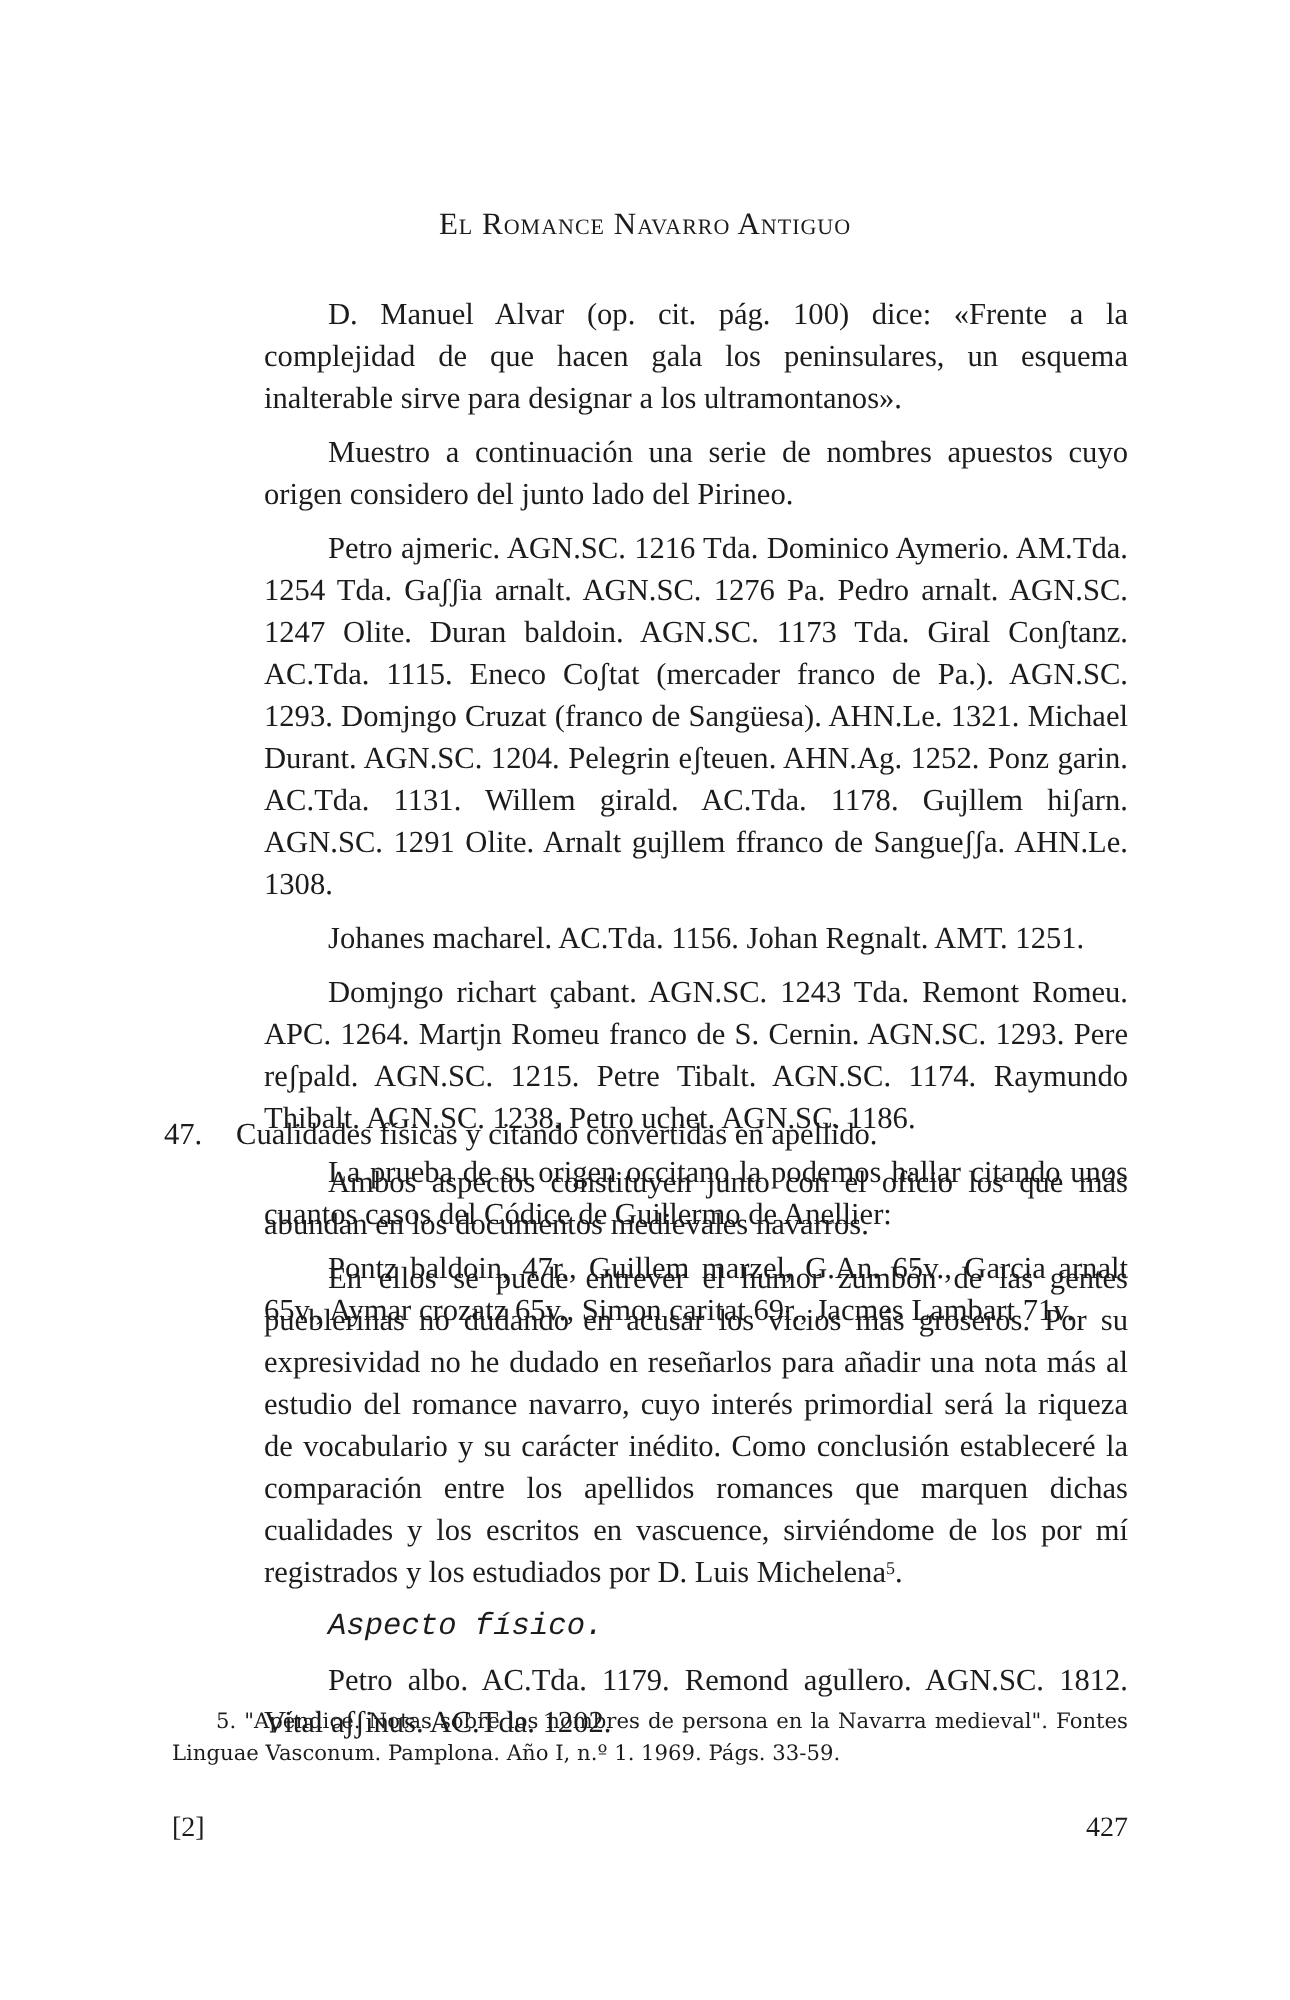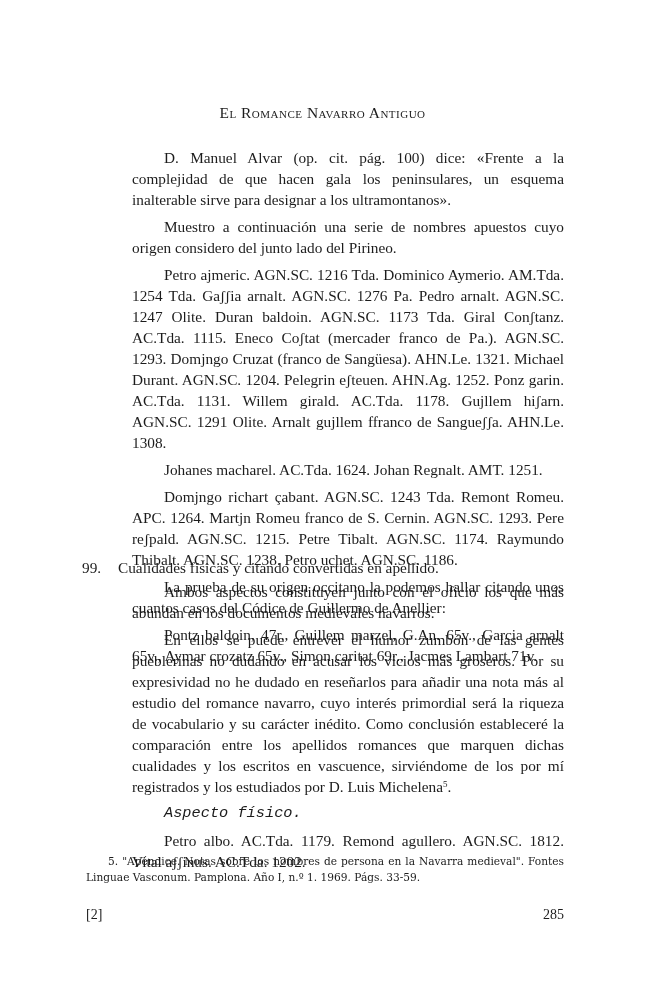--- a/index.html
+++ b/index.html
@@ -26,35 +26,35 @@
 </head>
 <body>
 
 <div class="page">
   <div class="running-head">El Romance Navarro Antiguo</div>
 
   <div class="body b1">
     <p>D. Manuel Alvar (op. cit. pág. 100) dice: «Frente a la complejidad de que hacen gala los peninsulares, un esquema inalterable sirve para designar a los ultramontanos».</p>
     <p>Muestro a continuación una serie de nombres apuestos cuyo origen considero del junto lado del Pirineo.</p>
     <p>Petro ajmeric. AGN.SC. 1216 Tda. Dominico Aymerio. AM.Tda. 1254 Tda. Gaʃʃia arnalt. AGN.SC. 1276 Pa. Pedro arnalt. AGN.SC. 1247 Olite. Duran baldoin. AGN.SC. 1173 Tda. Giral Conʃtanz. AC.Tda. 1115. Eneco Coʃtat (mercader franco de Pa.). AGN.SC. 1293. Domjngo Cruzat (franco de Sangüesa). AHN.Le. 1321. Michael Durant. AGN.SC. 1204. Pelegrin eʃteuen. AHN.Ag. 1252. Ponz garin. AC.Tda. 1131. Willem girald. AC.Tda. 1178. Gujllem hiʃarn. AGN.SC. 1291 Olite. Arnalt gujllem ffranco de Sangueʃʃa. AHN.Le. 1308.</p>
-    <p>Johanes macharel. AC.Tda. 1624. Johan Regnalt. AMT. 1251.</p>
+    <p>Johanes macharel. AC.Tda. 1156. Johan Regnalt. AMT. 1251.</p>
     <p>Domjngo richart çabant. AGN.SC. 1243 Tda. Remont Romeu. APC. 1264. Martjn Romeu franco de S. Cernin. AGN.SC. 1293. Pere reʃpald. AGN.SC. 1215. Petre Tibalt. AGN.SC. 1174. Raymundo Thibalt. AGN.SC. 1238. Petro uchet. AGN.SC. 1186.</p>
     <p>La prueba de su origen occitano la podemos hallar citando unos cuantos casos del Códice de Guillermo de Anellier:</p>
     <p>Pontz baldoin, 47r., Guillem marzel, G.An. 65v., Garcia arnalt 65v., Aymar crozatz 65v., Simon caritat 69r., Jacmes Lambart 71v.</p>
   </div>
 
   <div class="section">
-    <span class="section-num">99.</span>
+    <span class="section-num">47.</span>
     <span class="section-title">Cualidades físicas y citando convertidas en apellido.</span>
   </div>
 
   <div class="body b2">
     <p>Ambos aspectos constituyen junto con el oficio los que más abundan en los documentos medievales navarros.</p>
     <p><span>En ellos se puede entrever el humor zumbón de las gentes pueblerinas no dudando en acusar los vicios más groseros. Por su expresividad no he dudado en reseñarlos para añadir una nota más al estudio del romance navarro, cuyo interés primordial será la riqueza de vocabulario y su carácter inédito. Como conclusión estableceré la comparación entre los apellidos romances que marquen dichas cualidades y los escritos en vascuence, sirviéndome de los por mí registrados y los estudiados por D. Luis Michelena</span><sup>5</sup>.</p>
     <p class="sub">Aspecto físico.</p>
     <p>Petro albo. AC.Tda. 1179. Remond agullero. AGN.SC. 1812. Vital aʃʃinus. AC.Tda. 1202.</p>
   </div>
 
   <div class="footnote">5. "Apéndice. Notas sobre los nombres de persona en la Navarra medieval". Fontes Linguae Vasconum. Pamplona. Año I, n.º 1. 1969. Págs. 33-59.</div>
 
   <div class="folio-left">[2]</div>
-  <div class="folio-right">285</div>
+  <div class="folio-right">427</div>
 </div>
 
 </body></html>

